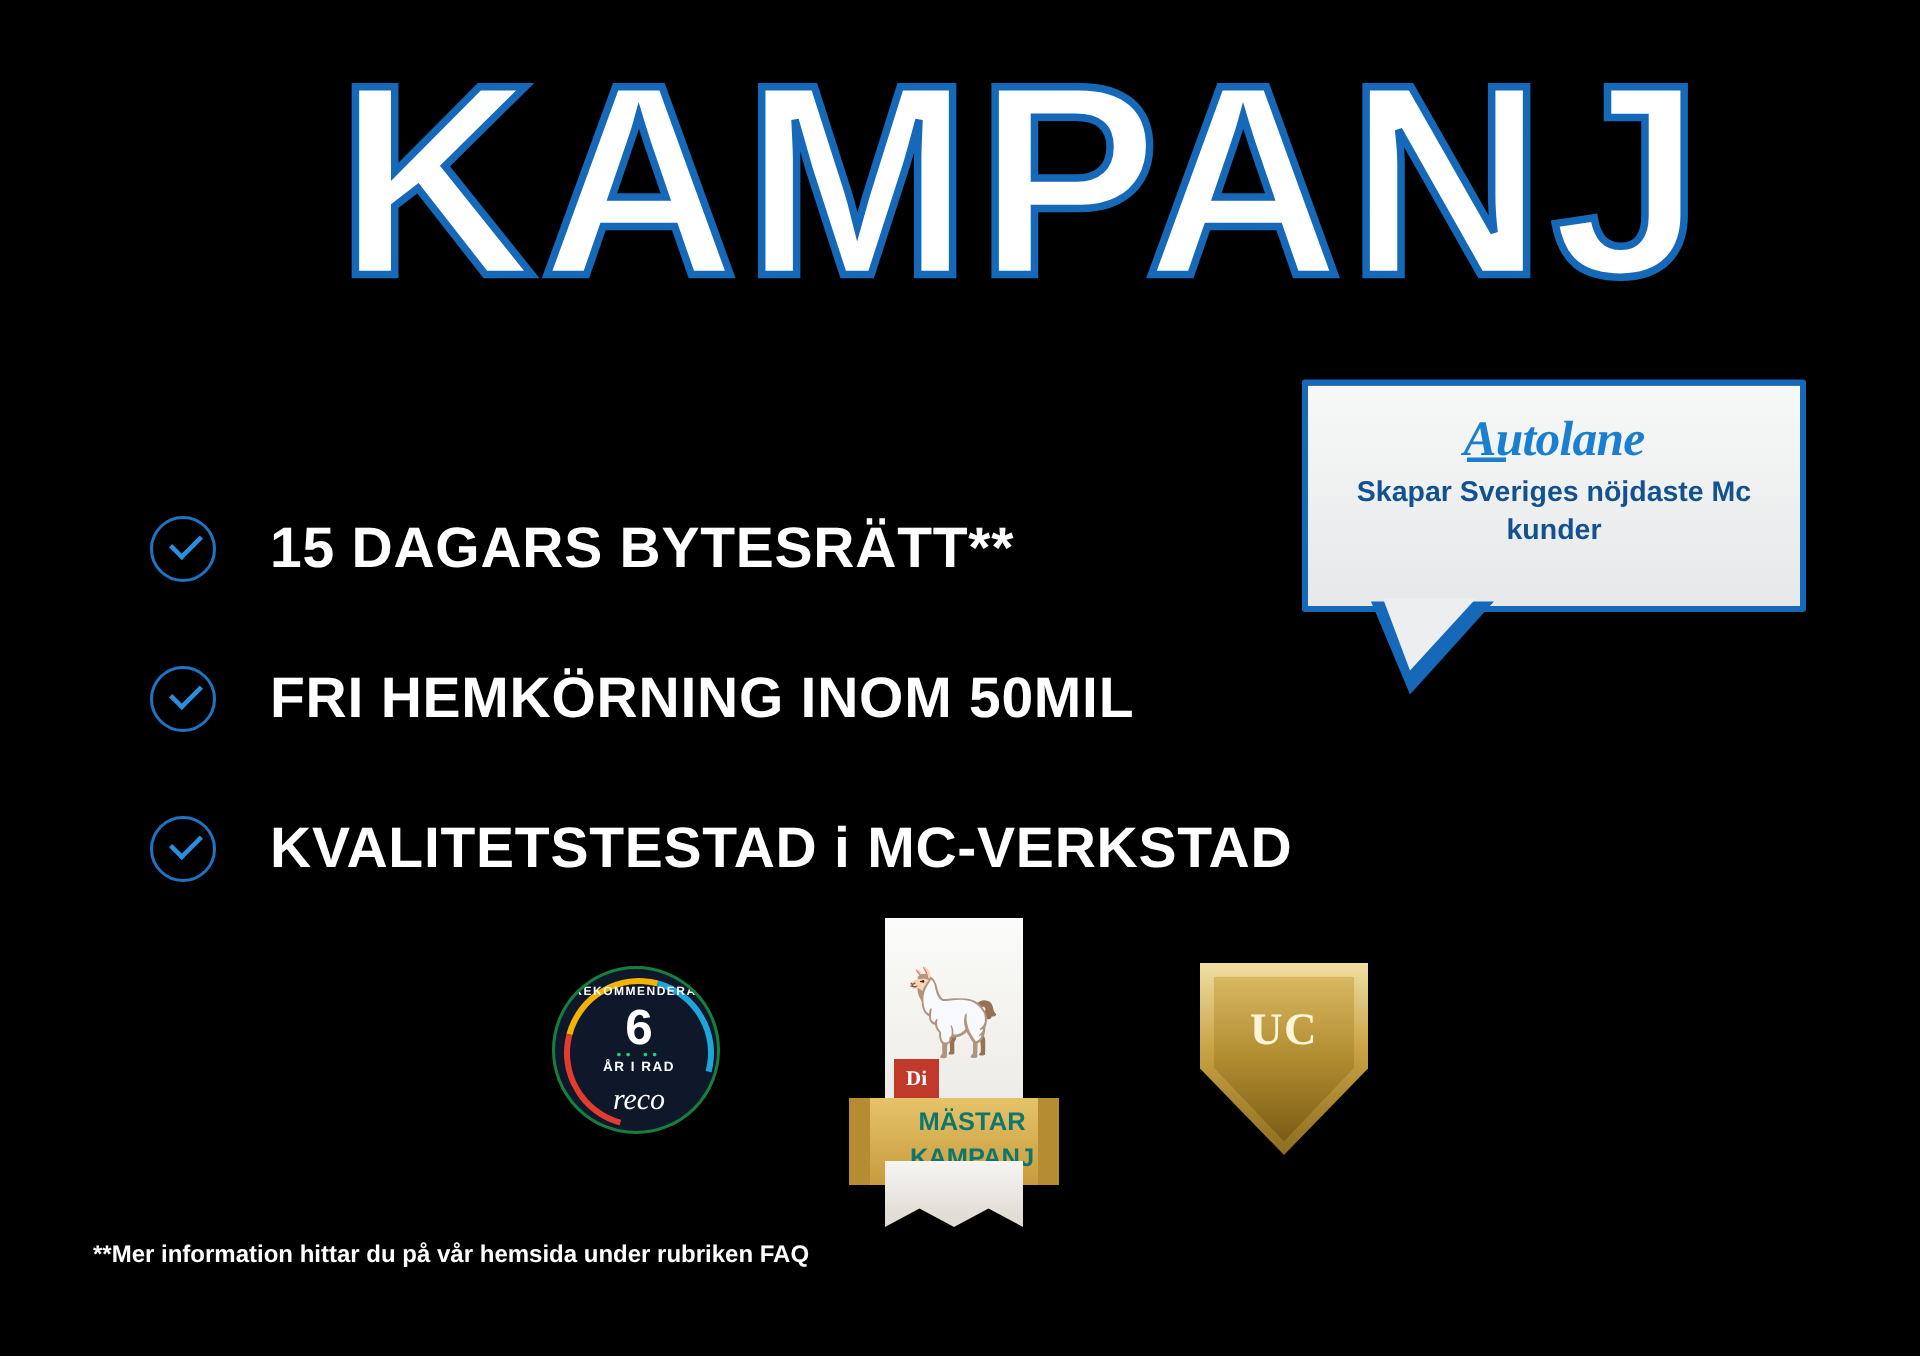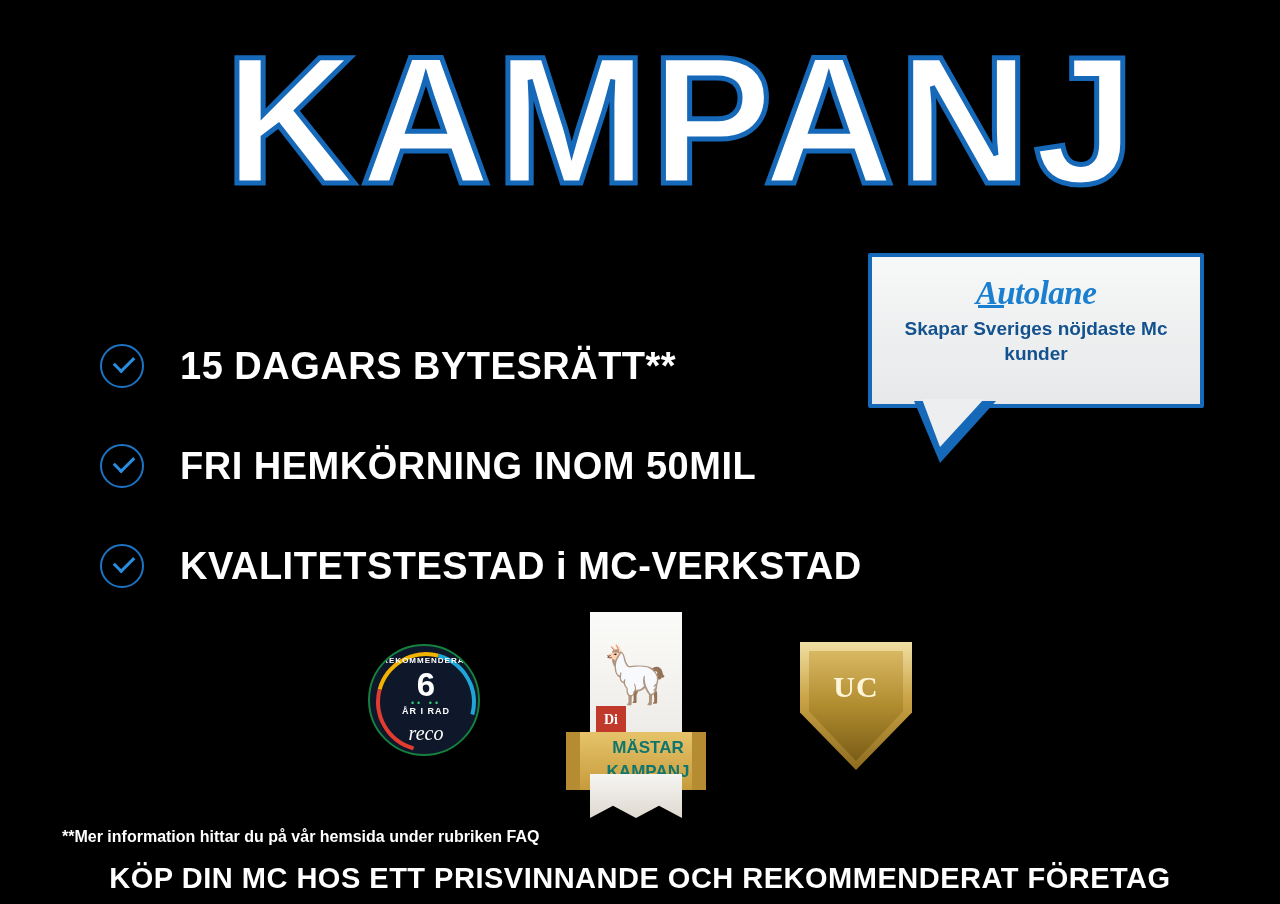--- a/index.html
+++ b/index.html
@@ -400,15 +400,14 @@
     </div>
 
     <div class="uc">
       <div class="inner"></div>
       <div class="mark">UC</div>
     </div>
 
   </div>
 
   <div class="footnote">**Mer information hittar du på vår hemsida under rubriken FAQ</div>
-  <div class="tagline">KÖP DIN MC HOS ETT PRISVINNANDE OCH REKOMMENDERAT FÖRETAG</div>
 
 </div>
 
 </body></html>

